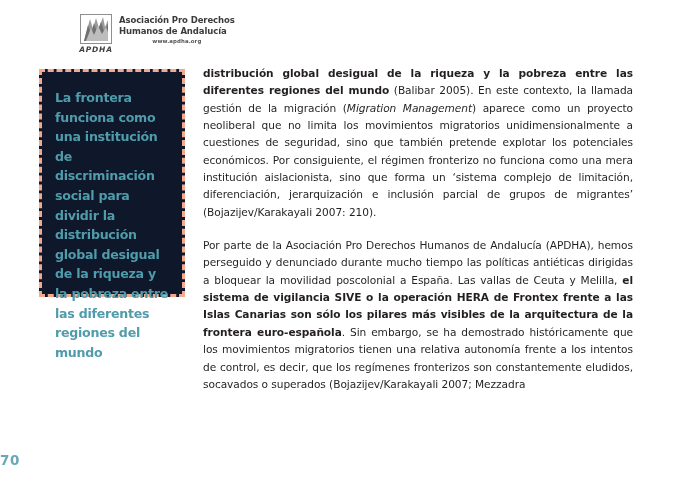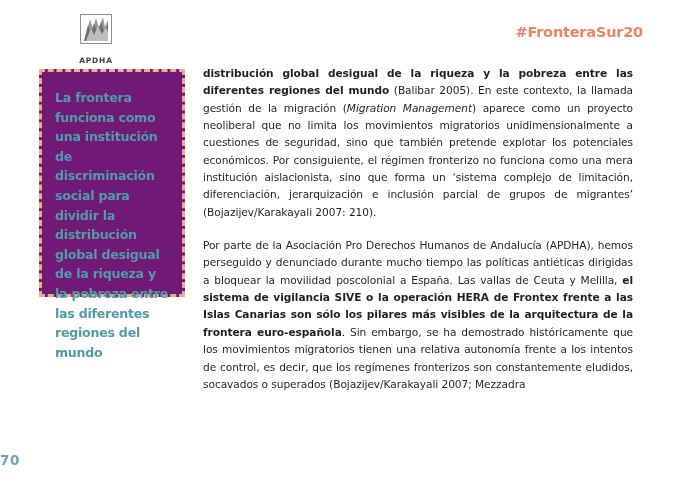--- a/index.html
+++ b/index.html
@@ -49,21 +49,22 @@
     box-sizing: border-box;
   }
   .logo-mark-square svg { display: block; }
   .logo-wordmark {
     font-family: "DejaVu Sans", sans-serif;
     font-size: 7.5px;
     font-weight: 700;
     letter-spacing: 0.8px;
     color: #3f3f3f;
     line-height: 9px;
-    margin-top: 12px;
+    margin-top: 1px;
+    font-style: italic;
   }
 
   .logo-text {
     padding-top: 1px;
   }
   .logo-text-line {
     font-family: "DejaVu Sans", sans-serif;
     font-size: 8.5px;
     font-weight: 600;
     color: #3b3b3b;
@@ -96,21 +97,21 @@
 
   
   .pullquote {
     position: absolute;
     left: 39px;
     top: 69px;
     width: 146px;
     height: 228px;
     box-sizing: border-box;
     border: 3px dashed #f2a98d;
-    background: #701a75;
+    background: #0f172a;
     padding: 16px 10px 10px 13px;
   }
   .pullquote-text {
     font-family: "DejaVu Sans", sans-serif;
     font-size: 12.6px;
     font-weight: 700;
     line-height: 19.6px;
     color: #4f9cab;
     letter-spacing: -0.25px;
   }
@@ -162,24 +163,28 @@
         <svg width="30" height="28" viewBox="0 0 30 28" xmlns="http://www.w3.org/2000/svg">
           <rect x="0" y="0" width="30" height="28" fill="#ffffff"></rect>
           <path d="M3 26 L9 4 L12 14 L15 3 L18 13 L22 2 L24 12 L27 5 L27 26 Z" fill="#9a9a9a"></path>
           <path d="M3 26 L7 10 L10 18 L13 8 L16 17 L20 7 L23 16 L27 9 L27 26 Z" fill="#707070"></path>
           <path d="M5 26 L10 13 L13 20 L17 11 L21 19 L25 12 L27 17 L27 26 Z" fill="#bdbdbd"></path>
         </svg>
       </div>
       <div class="logo-wordmark">APDHA</div>
     </div>
 
+    <div class="logo-text">
+      <div class="logo-text-line">Asociación Pro Derechos</div>
+      <div class="logo-text-line">Humanos de Andalucía</div>
+      <div class="logo-url">www.apdha.org</div>
+    </div>
 
   </div>
 
-  <div class="hashtag">#FronteraSur20</div>
 </div>
 
 <div class="pullquote">
   <div class="pullquote-text">La frontera funciona como una institución de discriminación social para dividir la distribución global desigual de la riqueza y la pobreza entre las diferentes regiones del mundo</div>
 </div>
 
 <div class="body-col">
 
   <p class="body-par"><b>distribución global desigual de la riqueza y la pobreza entre las diferentes regiones del mundo</b><span> (Balibar 2005). En este contexto, la llamada gestión de la migración (</span><i>Migration Management</i><span>) aparece como un proyecto neoliberal que no limita los movimientos migratorios unidimensionalmente a cuestiones de seguridad, sino que también pretende explotar los potenciales económicos. Por consiguiente, el régimen fronterizo no funciona como una mera institución aislacionista, sino que forma un ‘sistema complejo de limitación, diferenciación, jerarquización e inclusión parcial de grupos de migrantes’ (Bojazijev/Karakayali 2007: 210).</span></p>
 

